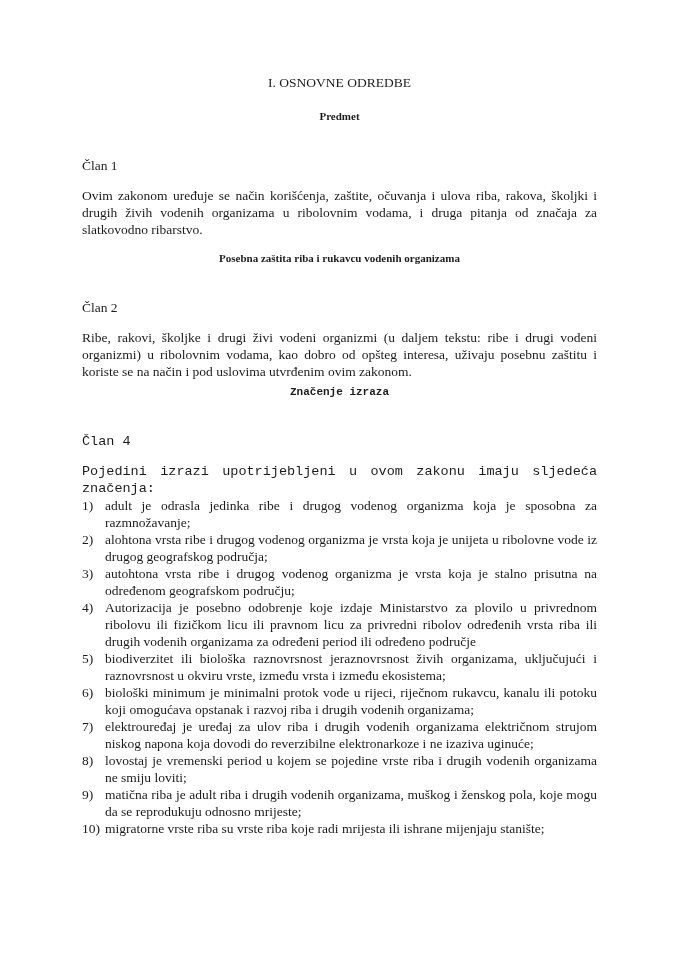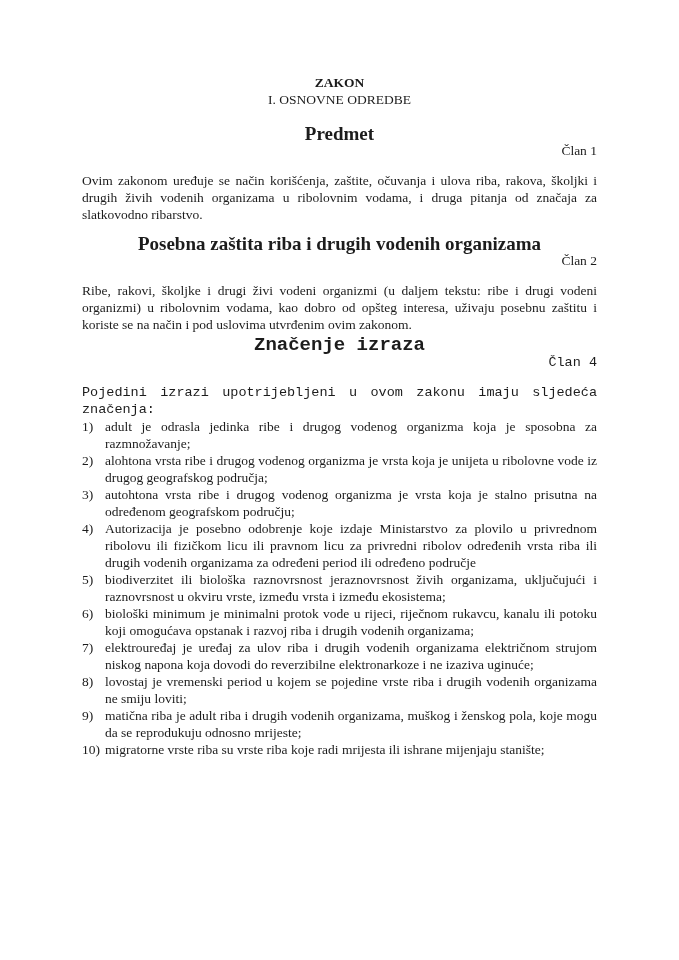--- a/index.html
+++ b/index.html
@@ -22,26 +22,26 @@
   .doc-title { font-weight: bold; }
   .doc-chapter { font-weight: normal; }
 
   section { display: block; }
   .sec-0 { margin-top: 0; }
   .sec-1 { margin-top: 12px; }
   .sec-2 { margin-top: 27px; }
   .sec-3 { margin-top: 4px; font-family: Liberation Mono, monospace; }
 
   .sec-title {
-    font-size: 19px;
+    font-size: 11px;
     line-height: 17px;
     font-weight: bold;
     text-align: center;
   }
-  .sec-article { text-align: right; }
+  .sec-article { text-align: left; margin-top: 32px; }
   .para {
     text-align: justify;
     margin-top: 13px;
   }
 
   .def-list { margin-top: 0; }
   .def-item {
     position: relative;
     padding-left: 23px;
     text-align: justify;
@@ -52,32 +52,31 @@
     top: 0;
   }
   .def-term { font-weight: normal; }
 </style>
 </head>
 <body>
 
 <div class="page">
 
   <header class="doc-header">
-    <div class="doc-title">ZAKON</div>
     <div class="doc-chapter">I. OSNOVNE ODREDBE</div>
   </header>
 
   <section class="sec-0">
     <h2 class="sec-title">Predmet</h2>
     <div class="sec-article">Član 1</div>
     <p class="para">Ovim zakonom uređuje se način korišćenja, zaštite, očuvanja i ulova riba, rakova, školjki i drugih živih vodenih organizama u ribolovnim vodama, i druga pitanja od značaja za slatkovodno ribarstvo.</p>
   </section>
 
   <section class="sec-1">
-    <h2 class="sec-title">Posebna zaštita riba i drugih vodenih organizama</h2>
+    <h2 class="sec-title">Posebna zaštita riba i rukavcu vodenih organizama</h2>
     <div class="sec-article">Član 2</div>
     <p class="para">Ribe, rakovi, školjke i drugi živi vodeni organizmi (u daljem tekstu: ribe i drugi vodeni organizmi) u ribolovnim vodama, kao dobro od opšteg interesa, uživaju posebnu zaštitu i koriste se na način i pod uslovima utvrđenim ovim zakonom.</p>
   </section>
 
 
   <section class="sec-3">
     <h2 class="sec-title">Značenje izraza</h2>
     <div class="sec-article">Član 4</div>
     <p class="para">Pojedini izrazi upotrijebljeni u ovom zakonu imaju sljedeća značenja:</p>
   </section>

